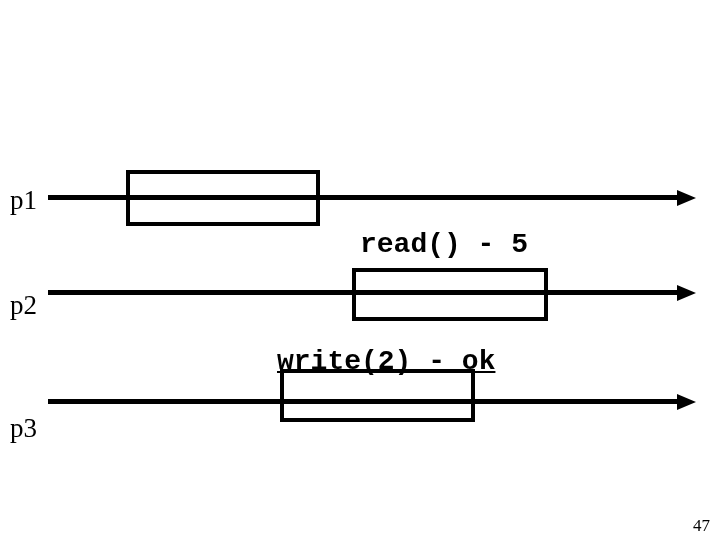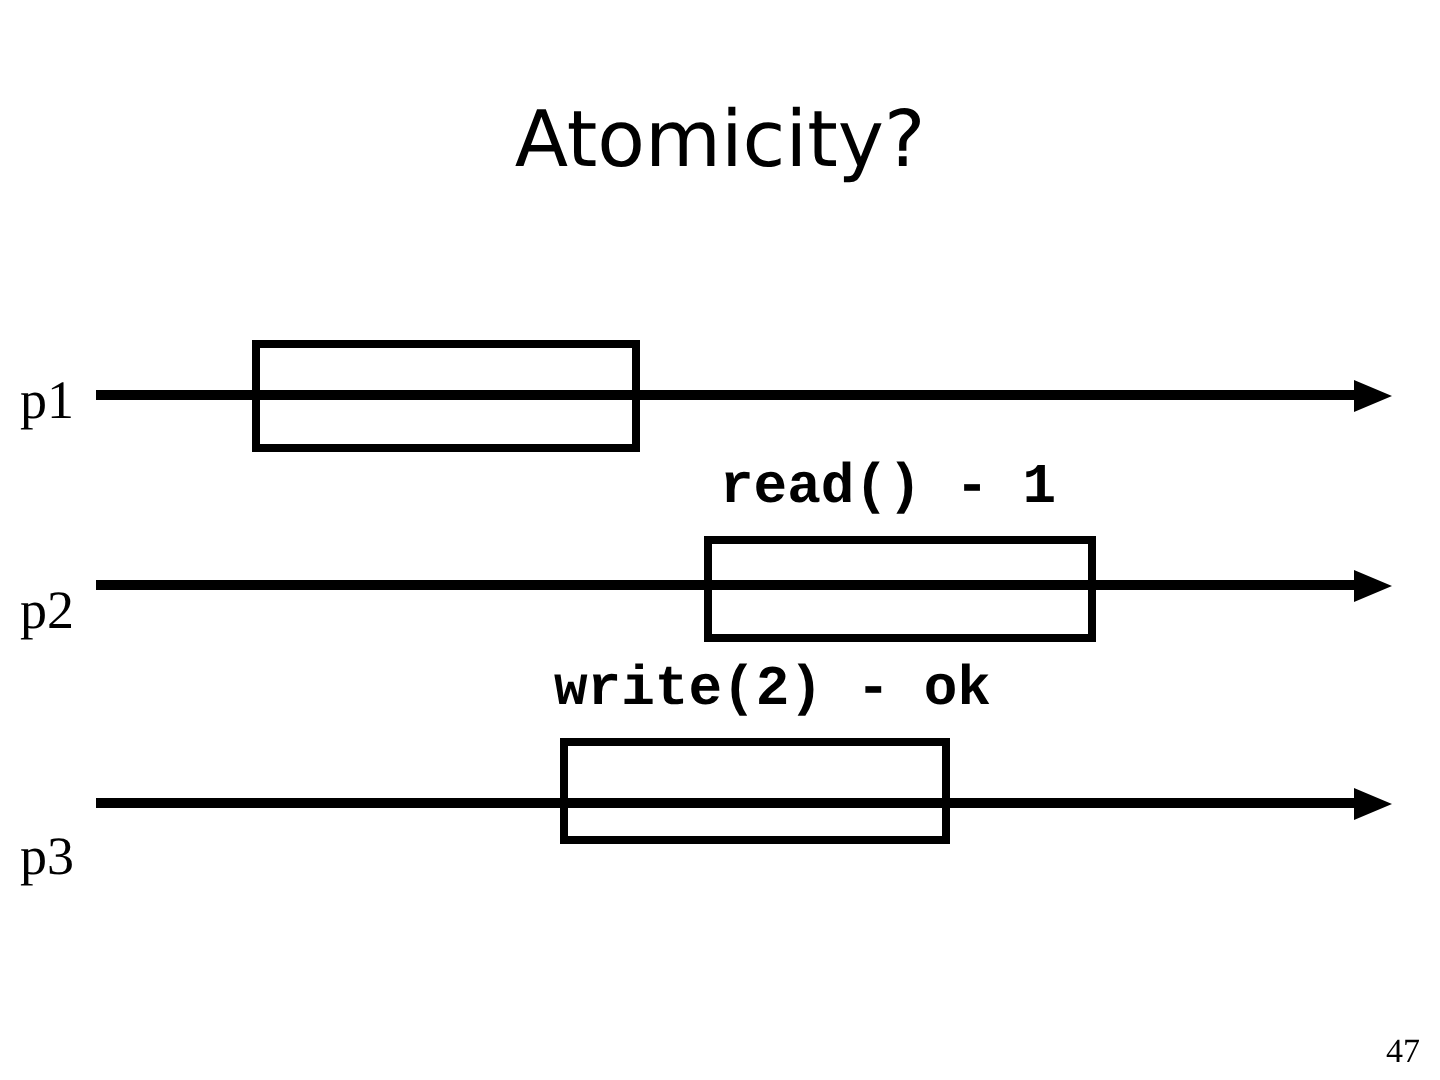--- a/index.html
+++ b/index.html
@@ -31,21 +31,21 @@
     position: absolute;
     font-family: "Liberation Mono", monospace;
     font-weight: bold;
     font-size: 28px;
     line-height: 28px;
     color: #000000;
     white-space: pre;
   }
   #op1 { left: 85px;  top: 133px; }
   #op2 { left: 360px; top: 231px; }
-  #op3 { left: 277px; top: 332px; }
+  #op3 { left: 277px; top: 348px; text-decoration: underline; }
 
   .proc-label {
     position: absolute;
     left: 10px;
     font-family: "Liberation Serif", serif;
     font-size: 27px;
     line-height: 27px;
     color: #000000;
   }
   #pl1 { top: 187px; }
@@ -94,28 +94,27 @@
     font-size: 17px;
     line-height: 17px;
     color: #000000;
   }
 </style>
 </head>
 <body>
 
 <div class="slide">
 
-  <div class="title">Atomicity?</div>
 
   <div class="proc-label" id="pl1">p1</div>
   <div class="tl-line" id="line1"></div>
   <div class="arrowhead" id="arr1"></div>
   <div class="op-box" id="box1"></div>
 
-  <div class="op-label" id="op2">read() - 1</div>
+  <div class="op-label" id="op2">read() - 5</div>
   <div class="proc-label" id="pl2">p2</div>
   <div class="tl-line" id="line2"></div>
   <div class="arrowhead" id="arr2"></div>
   <div class="op-box" id="box2"></div>
 
   <div class="op-label" id="op3">write(2) - ok</div>
   <div class="proc-label" id="pl3">p3</div>
   <div class="tl-line" id="line3"></div>
   <div class="arrowhead" id="arr3"></div>
   <div class="op-box" id="box3"></div>

